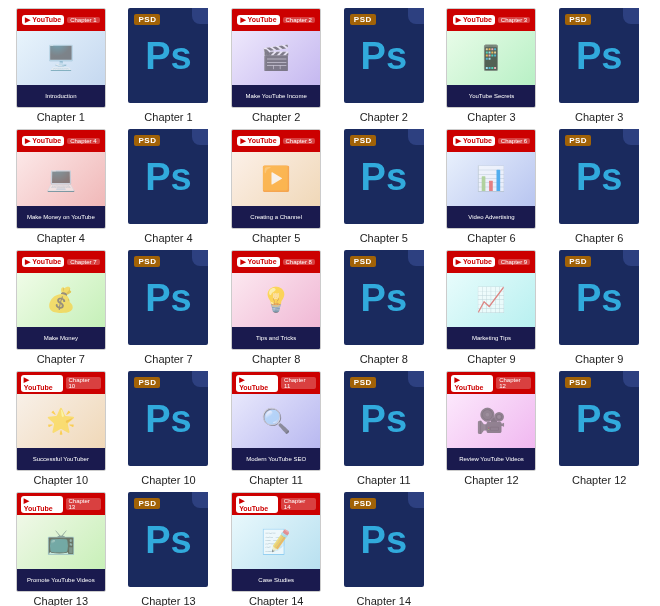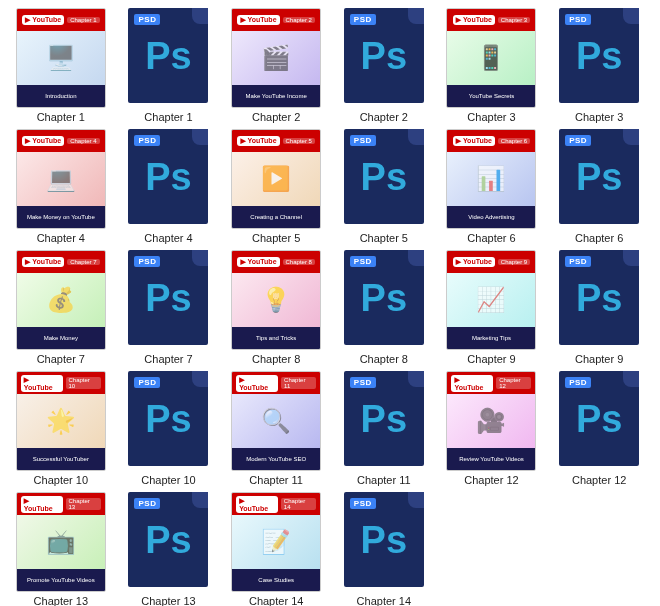--- a/index.html
+++ b/index.html
@@ -113,21 +113,21 @@
       content: '';
       position: absolute;
       top: 0;
       right: 0;
       width: 16px;
       height: 16px;
       background: #2d4080;
       border-radius: 0 0 0 8px;
     }
     .psd-badge {
-      background: #3b82f6;
+      background: #a16207;
       color: #fff;
       font-size: 8px;
       font-weight: bold;
       padding: 1px 4px;
       border-radius: 2px;
       position: absolute;
       top: 6px;
       left: 6px;
       letter-spacing: 0.5px;
     }

